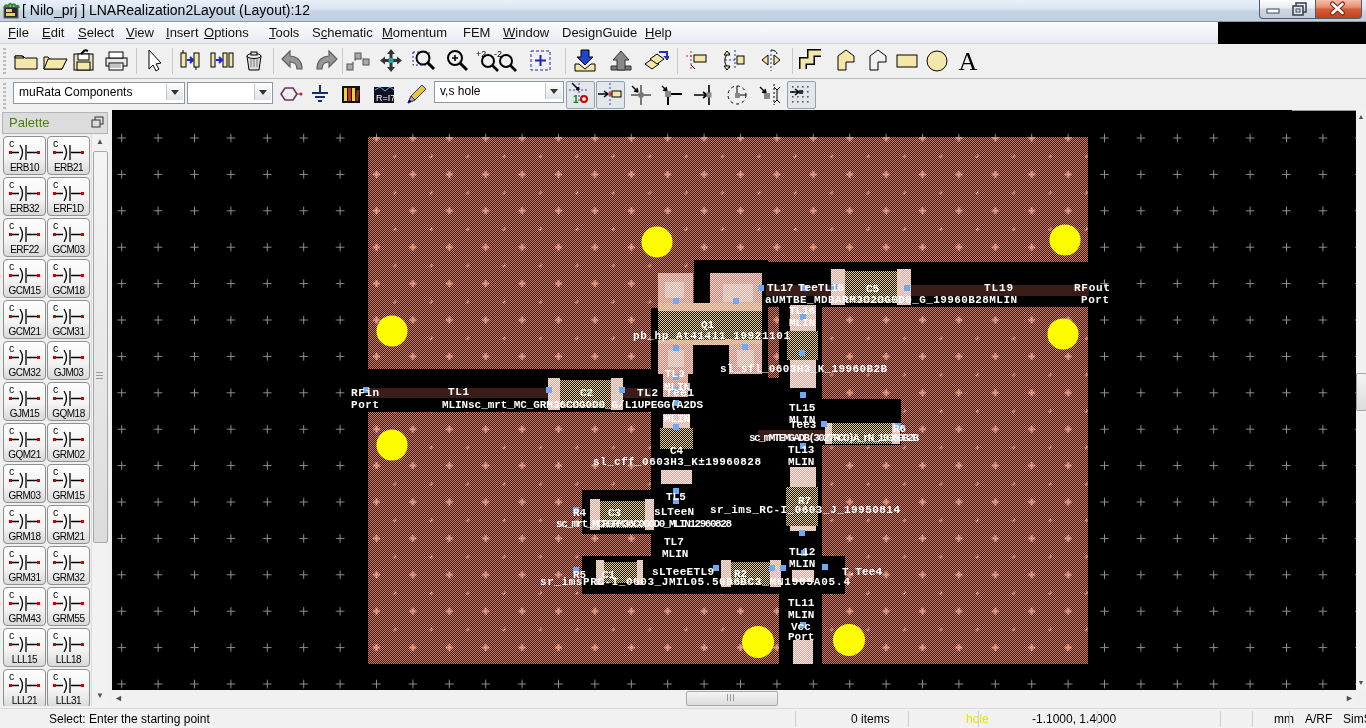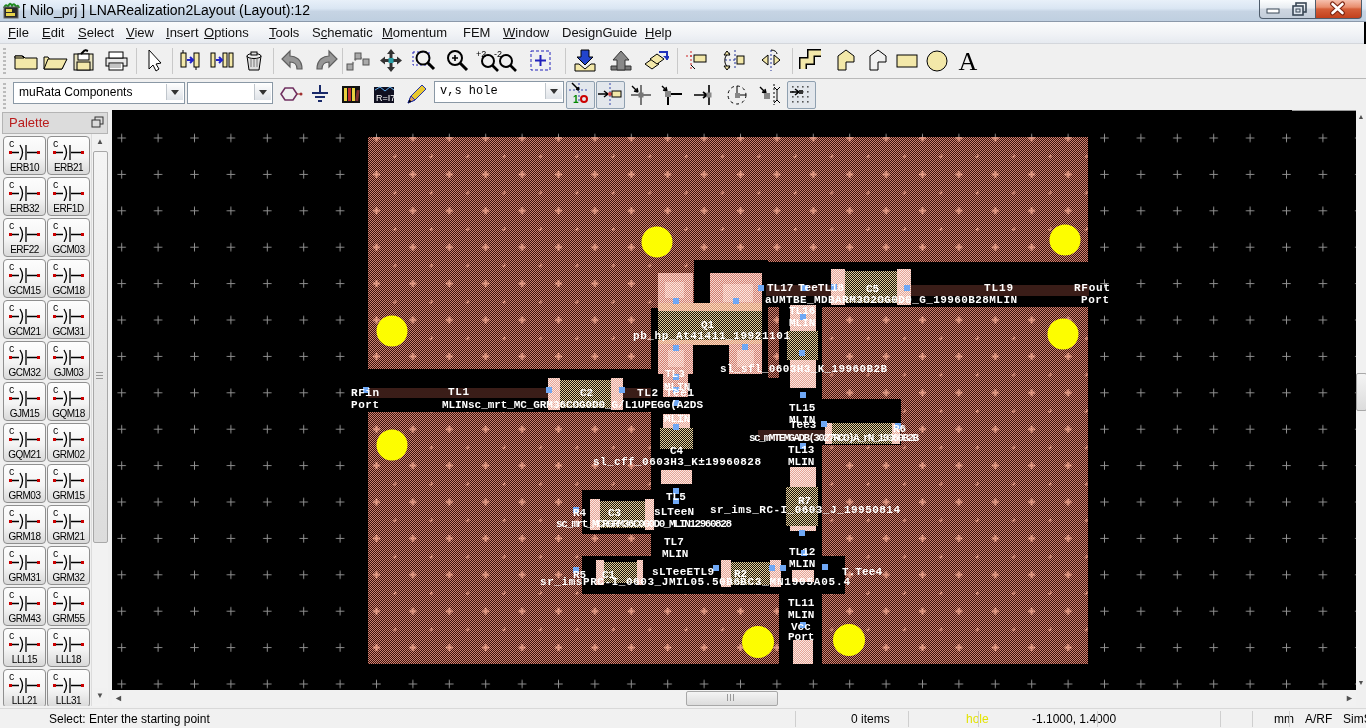--- a/index.html
+++ b/index.html
@@ -10,37 +10,37 @@
     background:linear-gradient(to bottom,#e8f0f9 0%,#dae6f3 40%,#c6d4e4 55%,#bfcfe0 100%);
     border-bottom:1px solid #8b99aa;}
   #titletext{left:22px;top:2px;font-size:14px;color:#000;}
   .winbtn{top:0;height:18px;border:1px solid #4e5c6b;border-top:none;
     background:linear-gradient(to bottom,#fdfefe 0%,#e7ecf1 45%,#cfd7e1 50%,#c3cdd9 100%);}
   #btnmin{left:1259px;width:28px;border-bottom-left-radius:4px;}
   #btnres{left:1288px;width:27px;border-left:none;border-right:none;}
   #btncls{left:1315px;width:45px;border-bottom-right-radius:4px;
     background:linear-gradient(to bottom,#f6c0ae 0%,#e88d6d 40%,#d55f39 50%,#c2401c 100%);}
   
-  #menubar{left:0;top:22px;width:1364px;height:21px;
+  #menubar{left:0;top:22px;width:1218px;height:21px;
     background:linear-gradient(to bottom,#fafbfc 0%,#f1f3f6 55%,#e6eaf0 100%);
     border-bottom:1px solid #d4d7dc;font-size:13px;color:#111;}
   .mi{position:absolute;top:3px;}
   
   #tb1{left:0;top:44px;width:1366px;height:34px;background:#f0f0f0;border-bottom:1px solid #b9b9b9;}
   #tb2{left:0;top:79px;width:1366px;height:31px;background:#f0f0f0;border-bottom:1px solid #9a9a9a;}
   .tsep{position:absolute;top:4px;width:1px;height:26px;background:#c9c9c9;}
   .grip{position:absolute;left:3px;top:4px;width:3px;height:26px;
     background:repeating-linear-gradient(to bottom,#bbb 0 2px,#f0f0f0 2px 4px);}
   .combo{position:absolute;height:20px;background:#fff;border:1px solid #8a98a5;font-size:12px;color:#000;}
   .combo .arr{position:absolute;right:1px;top:1px;width:16px;height:16px;background:linear-gradient(#fdfdfd,#dfe3e8);border-left:1px solid #c0c6cc;}
   .combo .arr:after{content:"";position:absolute;left:4px;top:6px;border:4px solid transparent;border-top:5px solid #333;}
   .tglbtn{position:absolute;top:2px;width:27px;height:26px;background:#e3e7ec;border:1px solid #8fa0b0;border-radius:2px;}
   
   #palette{left:0;top:110px;width:112px;height:596px;background:#f0f0f0;}
-  #palhdr{left:2px;top:2px;width:104px;height:20px;background:#dcdcdc;border:1px solid #b4b4b4;font-size:13px;color:#b91c1c;}
+  #palhdr{left:2px;top:2px;width:104px;height:20px;background:#dcdcdc;border:1px solid #b4b4b4;font-size:13px;color:#4d7c0f;}
   .pbtn{position:absolute;width:41px;height:37px;border:1px solid #8f8f8f;border-radius:4px;
     background:linear-gradient(to bottom,#fdfdfd 0%,#f4f4f4 55%,#d9d9d9 100%);}
   .pbtn .lbl{position:absolute;left:0;right:0;bottom:1px;text-align:center;font-size:10px;color:#000;letter-spacing:-0.5px;}
   
   #hscroll{left:112px;top:690px;width:1244px;height:16px;background:#f1f1f1;}
   #vscroll{left:1356px;top:110px;width:10px;height:580px;background:#f1f1f1;}
   #corner{left:1356px;top:690px;width:10px;height:16px;background:#f0f0f0;}
   #statusgap{left:0;top:706px;width:1366px;height:2px;background:#f0f0f0;}
   #statusbar{left:0;top:708px;width:1366px;height:20px;background:#f1f1f1;border-top:1px solid #d9d9d9;font-size:12px;color:#000;}
   .sbsep{position:absolute;top:2px;width:1px;height:16px;background:#cfcfcf;}
@@ -258,21 +258,21 @@
 <svg style="position:absolute;left:371px;top:3px" width="26" height="26">
       <rect x="3" y="5" width="20" height="16" fill="#101020"></rect>
       <path d="M4 8 L9 5 L14 9 L19 5 L23 8" stroke="#60b0f0" fill="none"></path>
       <text x="5" y="19" font-family="Liberation Sans" font-size="9" fill="#fff">R=I7</text>
     </svg>
 <svg style="position:absolute;left:403px;top:3px" width="26" height="26">
       <path d="M5 21 L8 14 L19 3 L23 7 L12 18 Z" fill="#e8c830" stroke="#2233aa"></path>
       <path d="M5 21 L8 14 L12 18 Z" fill="#e0a060" stroke="#2233aa"></path>
       <path d="M5 21 L6.5 17.5 L8.5 19.5 Z" fill="#000"></path>
     </svg>
-<div class="combo" style="left:434px;top:2px;width:128px;font-family:Liberation Mono, monospace;">
+<div class="combo" style="left:434px;top:2px;width:128px;">
       <span style="position:absolute;left:5px;top:2px;">v,s hole</span>
       <span class="arr"></span>
     </div>
 <div class="tglbtn" style="left:566px"><svg width="25" height="24">
         <path d="M12 1 v20 M2 8 h20" stroke="#3344aa" stroke-dasharray="2 2"></path>
         <path d="M12 8 L5 1 M12 8 l-3 -1 m3 1 l-1 -3" stroke="#000" stroke-width="1.5" fill="none"></path>
         <text x="6" y="21" font-family="Liberation Sans" font-size="10" fill="#008800" font-weight="bold">1</text>
         <circle cx="17" cy="17" r="3" fill="none" stroke="#cc0000" stroke-width="2"></circle>
       </svg></div>
 <div class="tglbtn" style="left:596px"><svg width="25" height="24">

